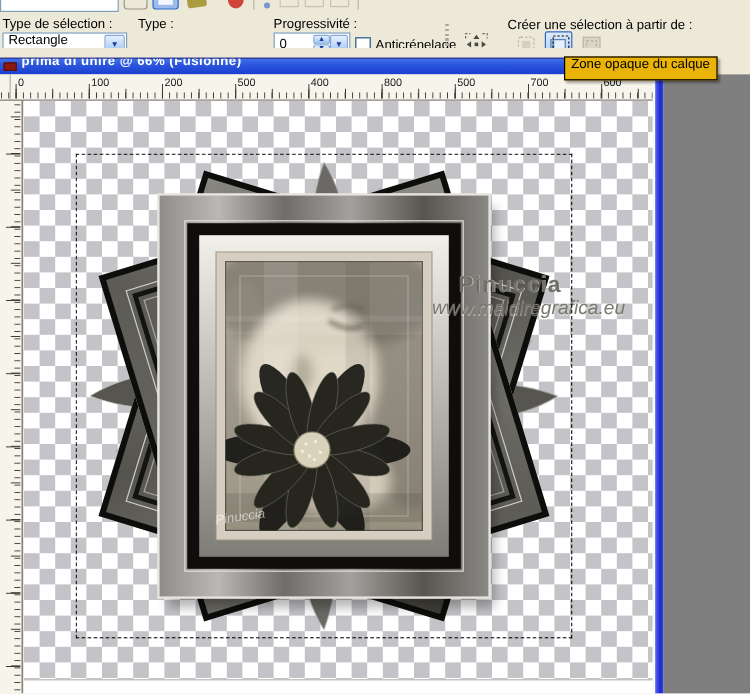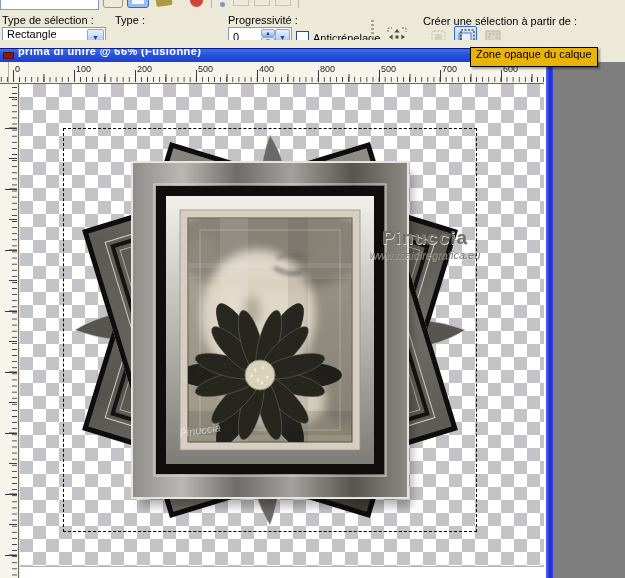--- a/index.html
+++ b/index.html
@@ -40,21 +40,21 @@
   .vt1{right:1px;width:5px;background-image:linear-gradient(#3a3a3a 0 1px,transparent 1px);background-size:5px 6.1px;background-position:0 3px}
   .vt2{right:1px;width:8px;background-image:linear-gradient(#3a3a3a 0 1px,transparent 1px);background-size:8px 30.5px;background-position:0 13px}
   .vt3{right:1px;width:12px;background-image:linear-gradient(#3a3a3a 0 1px,transparent 1px);background-size:12px 61px;background-position:0 44px}
   
   #canvas{position:absolute;left:20px;top:84px;width:524px;height:494px;background:#fff;overflow:hidden}
   .checker{position:absolute;left:0;top:0;right:0;height:482px;background-color:#fff;background-image:conic-gradient(#c4c4c8 90deg,#ffffff 90deg 180deg,#c4c4c8 180deg 270deg,#ffffff 270deg);background-size:26px 26px}
   .doc-bottom{position:absolute;left:0;top:482px;right:0;height:12px;background:#fff;border-top:1px solid #b5b5b0;z-index:5}
   .sel-rect{position:absolute;left:43px;top:44px;width:414px;height:404px;border:1px dashed #000;z-index:4}
   #artwork{position:absolute;left:10px;top:31px;z-index:2}
   .credit-name{position:absolute;left:345px;top:143px;width:120px;text-align:center;font-size:19px;font-weight:bold;letter-spacing:1px;color:#716f6a;text-shadow:.5px .5px 0 #d8d6d1;z-index:3}
-  .credit-url{position:absolute;left:340px;top:165px;width:130px;text-align:center;font-size:11px;font-style:italic;color:#7b786f;text-shadow:0 1px 0 rgba(255,255,255,.35);z-index:3}
+  .credit-url{position:absolute;left:340px;top:165px;width:130px;text-align:center;font-size:16px;font-style:italic;color:#7b786f;text-shadow:0 1px 0 rgba(255,255,255,.35);z-index:3}
   
   #win-edge-white{position:absolute;left:544px;top:62px;width:2px;height:516px;background:#fbfbf6}
   #win-border-blue{position:absolute;left:546px;top:62px;width:7px;height:516px;background:linear-gradient(90deg,#5566f2,#1b2ad0 60%,#3848e0)}
   #workspace{position:absolute;left:553px;top:62px;width:72px;height:516px;background:#7f7f7f}
   
   #tooltip{position:absolute;left:470px;top:47px;width:128px;height:20px;background:#eab308;border:1px solid #000;z-index:50;display:flex;align-items:flex-start;padding-left:5px;box-shadow:2px 2px 2px rgba(0,0,0,.35)}
 </style>
 </head>
 <body>
 

